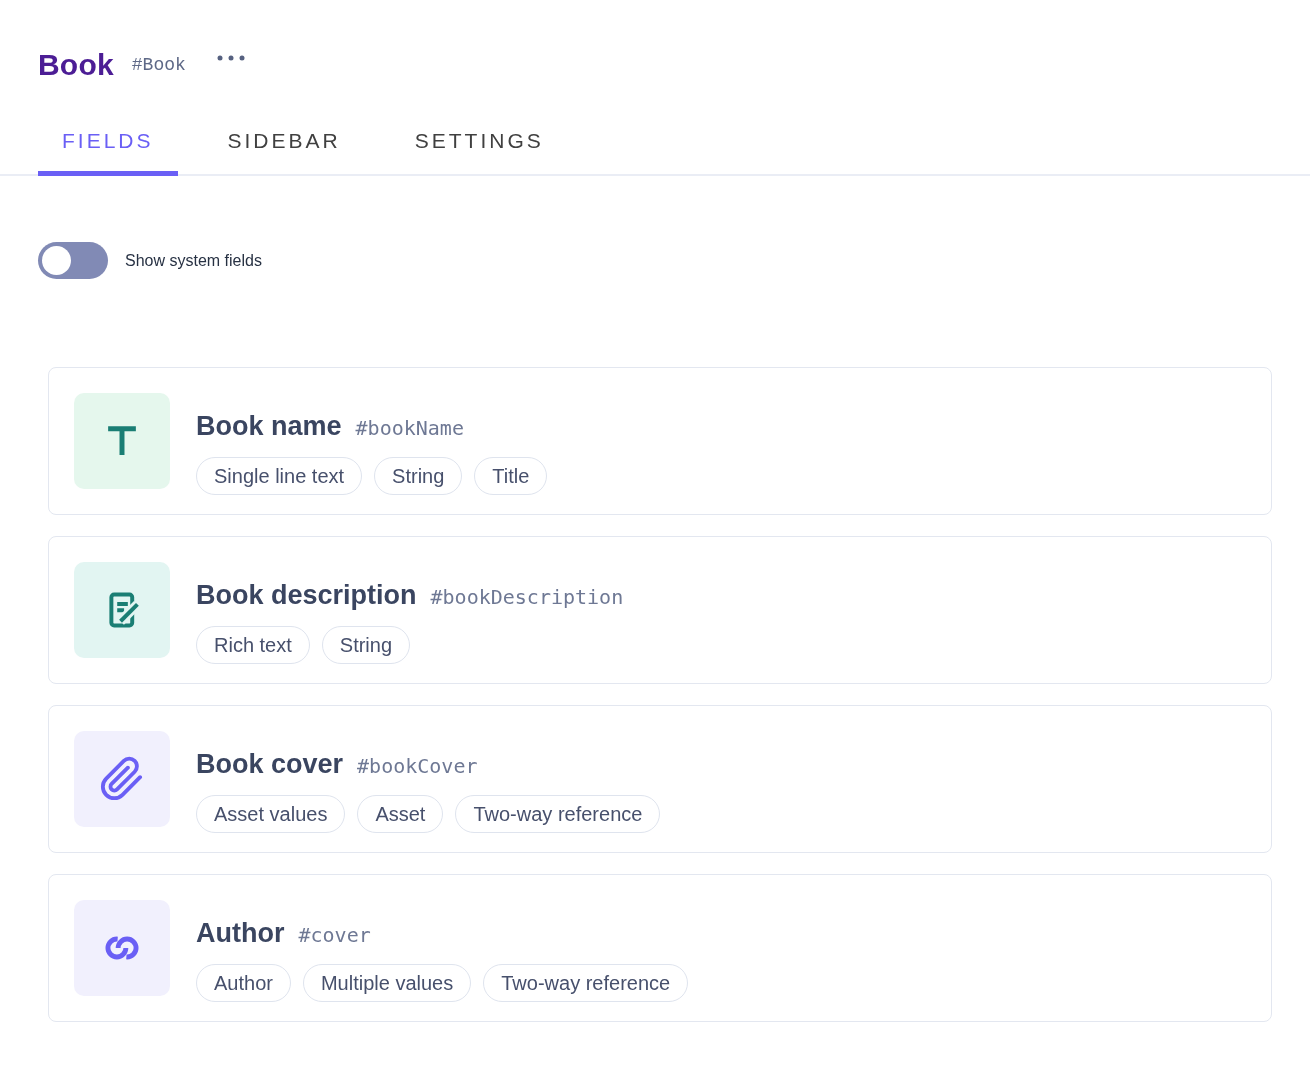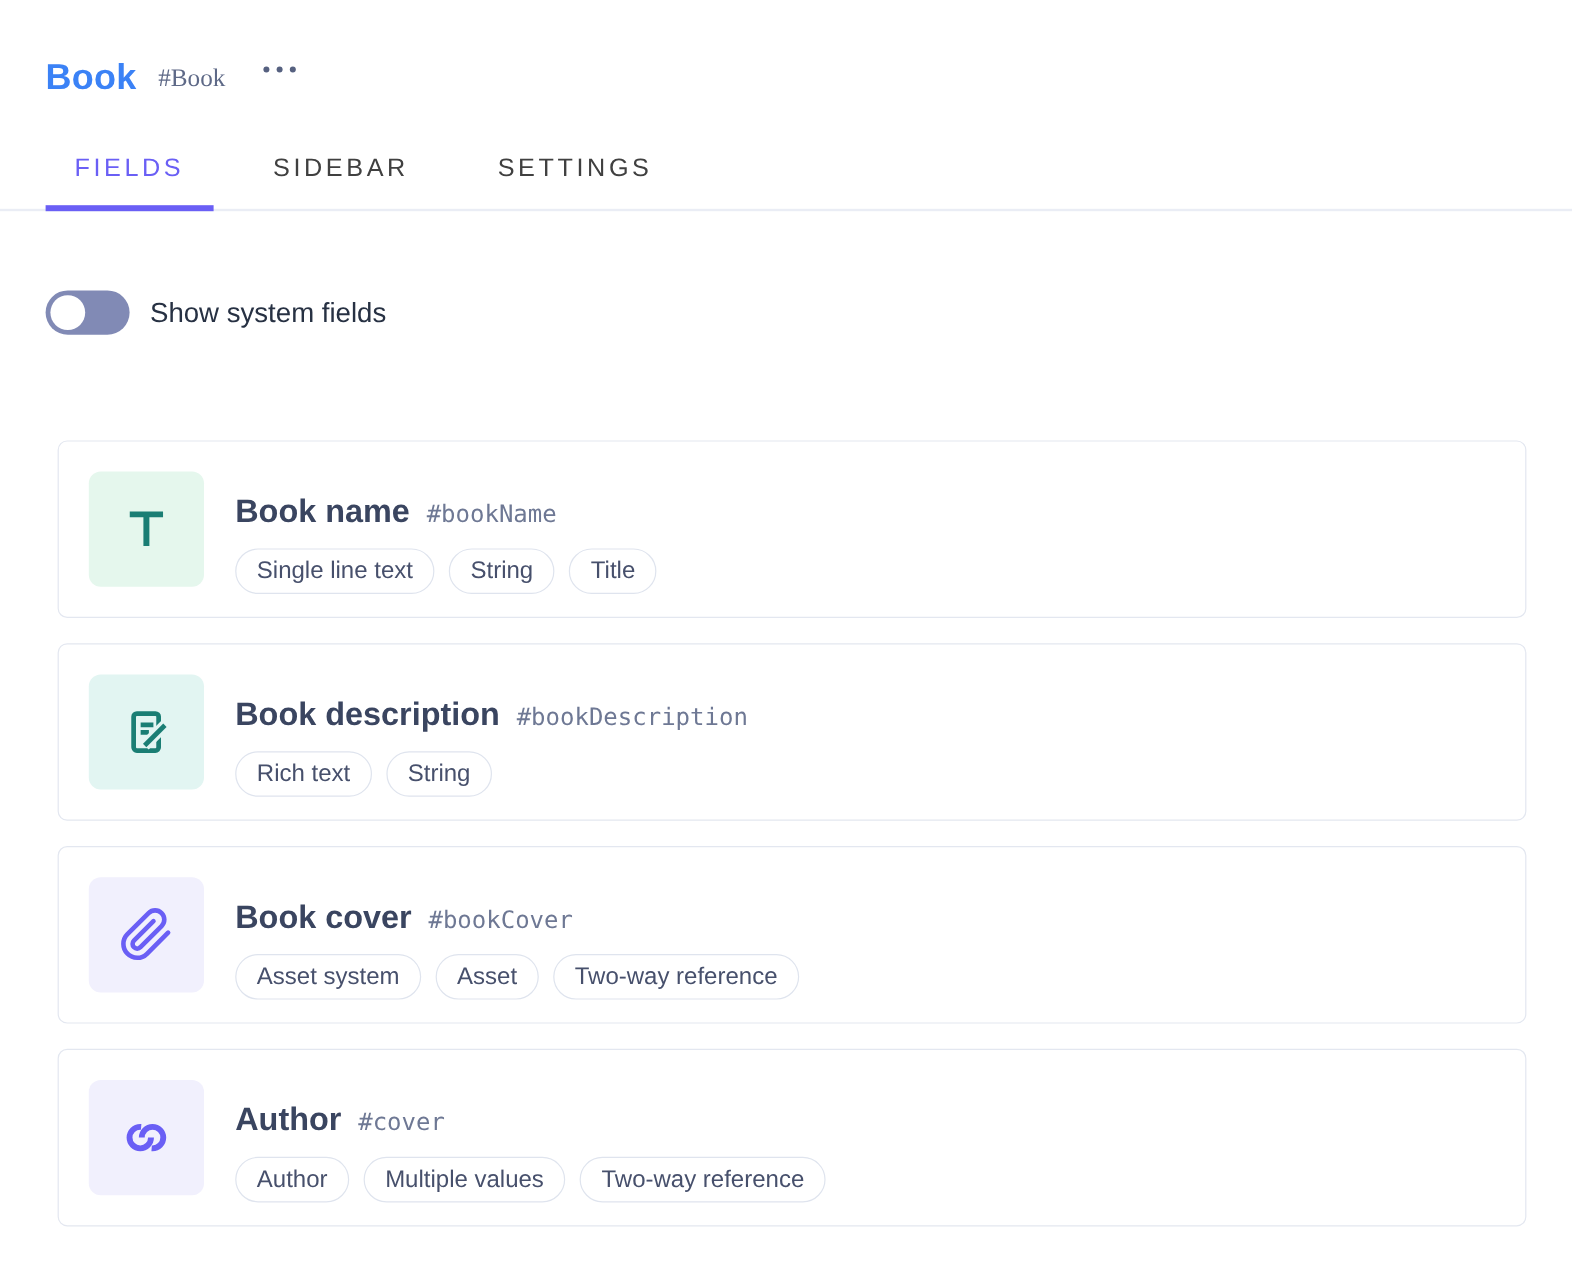--- a/index.html
+++ b/index.html
@@ -7,22 +7,22 @@
   body {
     width: 1310px; height: 1070px; overflow: hidden;
     background: #ffffff;
     font-family: "Liberation Sans", sans-serif;
     color: #1E2637;
   }
   .page { padding: 46px 38px 0; }
 
   
   .header { display: flex; align-items: center; gap: 18px; }
-  .page-title { margin: 0; font-size: 30px; line-height: 38px; font-weight: 700; color: #3b82f6; letter-spacing: 0.2px; }
-  .model-api { font-family: Liberation Serif, serif; font-size: 21px; color: #5E6987; }
+  .page-title { margin: 0; font-size: 30px; line-height: 38px; font-weight: 700; color: #4c1d95; letter-spacing: 0.2px; }
+  .model-api { font-family: Liberation Mono, monospace; font-size: 18px; color: #5E6987; }
   .menu-btn {
     background: none; border: 0; padding: 4px; margin-left: 8px; cursor: pointer;
     color: #566180; transform: translateY(-7px); line-height: 0;
   }
 
   
   .tabs { display: flex; gap: 26px; margin: 28px -38px 16px; padding: 0 38px; border-bottom: 2px solid #EAEDF5; }
   .tab {
     position: relative; cursor: pointer;
     padding: 16px 24px 20px; font-size: 21px; line-height: 26px;
@@ -37,21 +37,21 @@
   
   .toggle-row { display: flex; align-items: center; gap: 17px; margin-top: 66px; }
   .switch {
     width: 70px; height: 37px; border-radius: 19px; background: #818AB5;
     position: relative; cursor: pointer; flex: none;
   }
   .knob {
     position: absolute; left: 4px; top: 4px; width: 29px; height: 29px;
     border-radius: 50%; background: #ffffff;
   }
-  .toggle-label { font-size: 23px; color: #273143; }
+  .toggle-label { font-size: 16px; color: #273143; }
 
   
   .fields { margin-top: 88px; display: flex; flex-direction: column; gap: 21px; padding-left: 10px; }
   .card {
     display: flex; align-items: center; gap: 26px;
     height: 148px; padding: 25px;
     background: #ffffff; border: 1px solid #E3E7F0; border-radius: 8px;
     cursor: pointer;
   }
   .field-icon {
@@ -151,21 +151,21 @@
           <svg width="46" height="46" viewBox="0 0 24 24" fill="none" stroke="currentColor" stroke-width="2" stroke-linecap="round" stroke-linejoin="round">
             <path d="M21.44 11.05l-9.19 9.19a6 6 0 0 1-8.49-8.49l9.19-9.19a4 4 0 0 1 5.66 5.66l-9.2 9.19a2 2 0 0 1-2.83-2.83l8.49-8.48"></path>
           </svg>
         </div>
     <div class="field-body">
       <div class="field-title-row">
         <h2 class="field-name">Book cover</h2>
         <span class="field-api">#bookCover</span>
       </div>
       <div class="badges">
-            <span class="badge">Asset system</span>
+            <span class="badge">Asset values</span>
             <span class="badge">Asset</span>
             <span class="badge">Two-way reference</span>
           </div>
     </div>
   </section>
 
   <section class="card">
     <div class="field-icon" style="background: rgb(241, 240, 253); color: rgb(106, 95, 245);">
           <svg width="50" height="50" viewBox="0 0 24 24" fill="none" stroke="currentColor" stroke-width="2.35">
             <circle cx="9.55" cy="12" r="4.3" stroke-dasharray="20.5 6.55"></circle>

